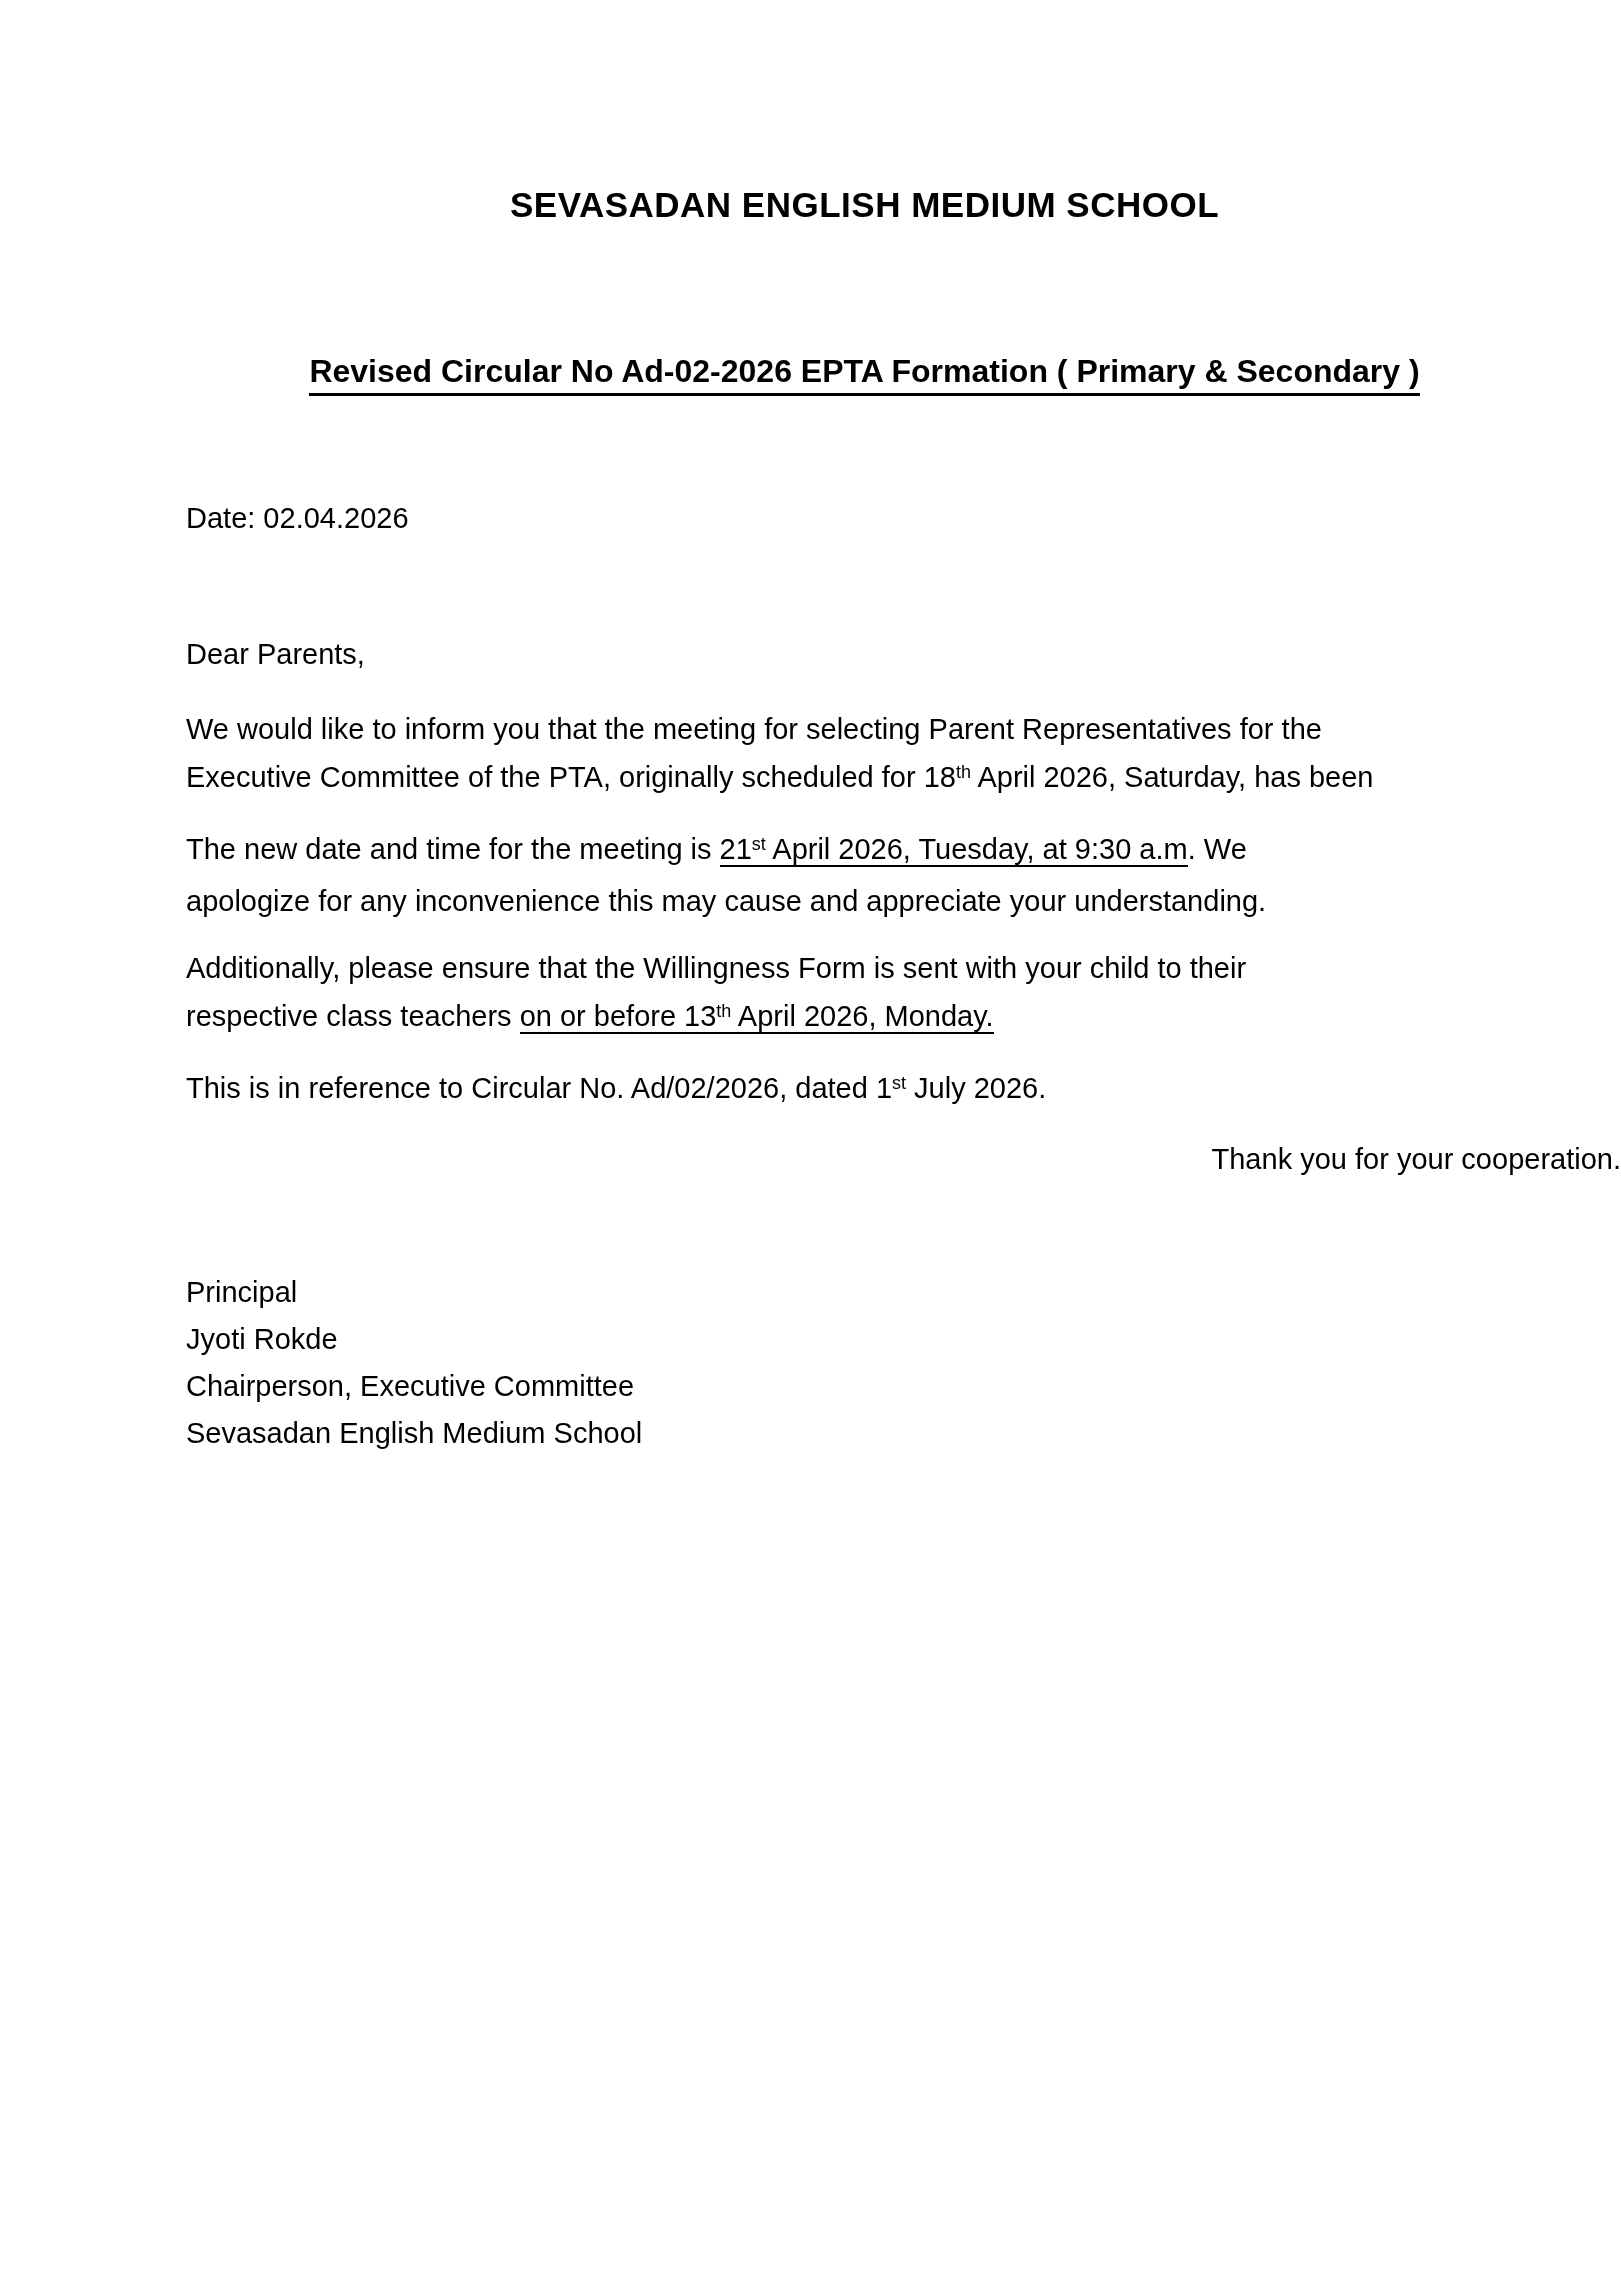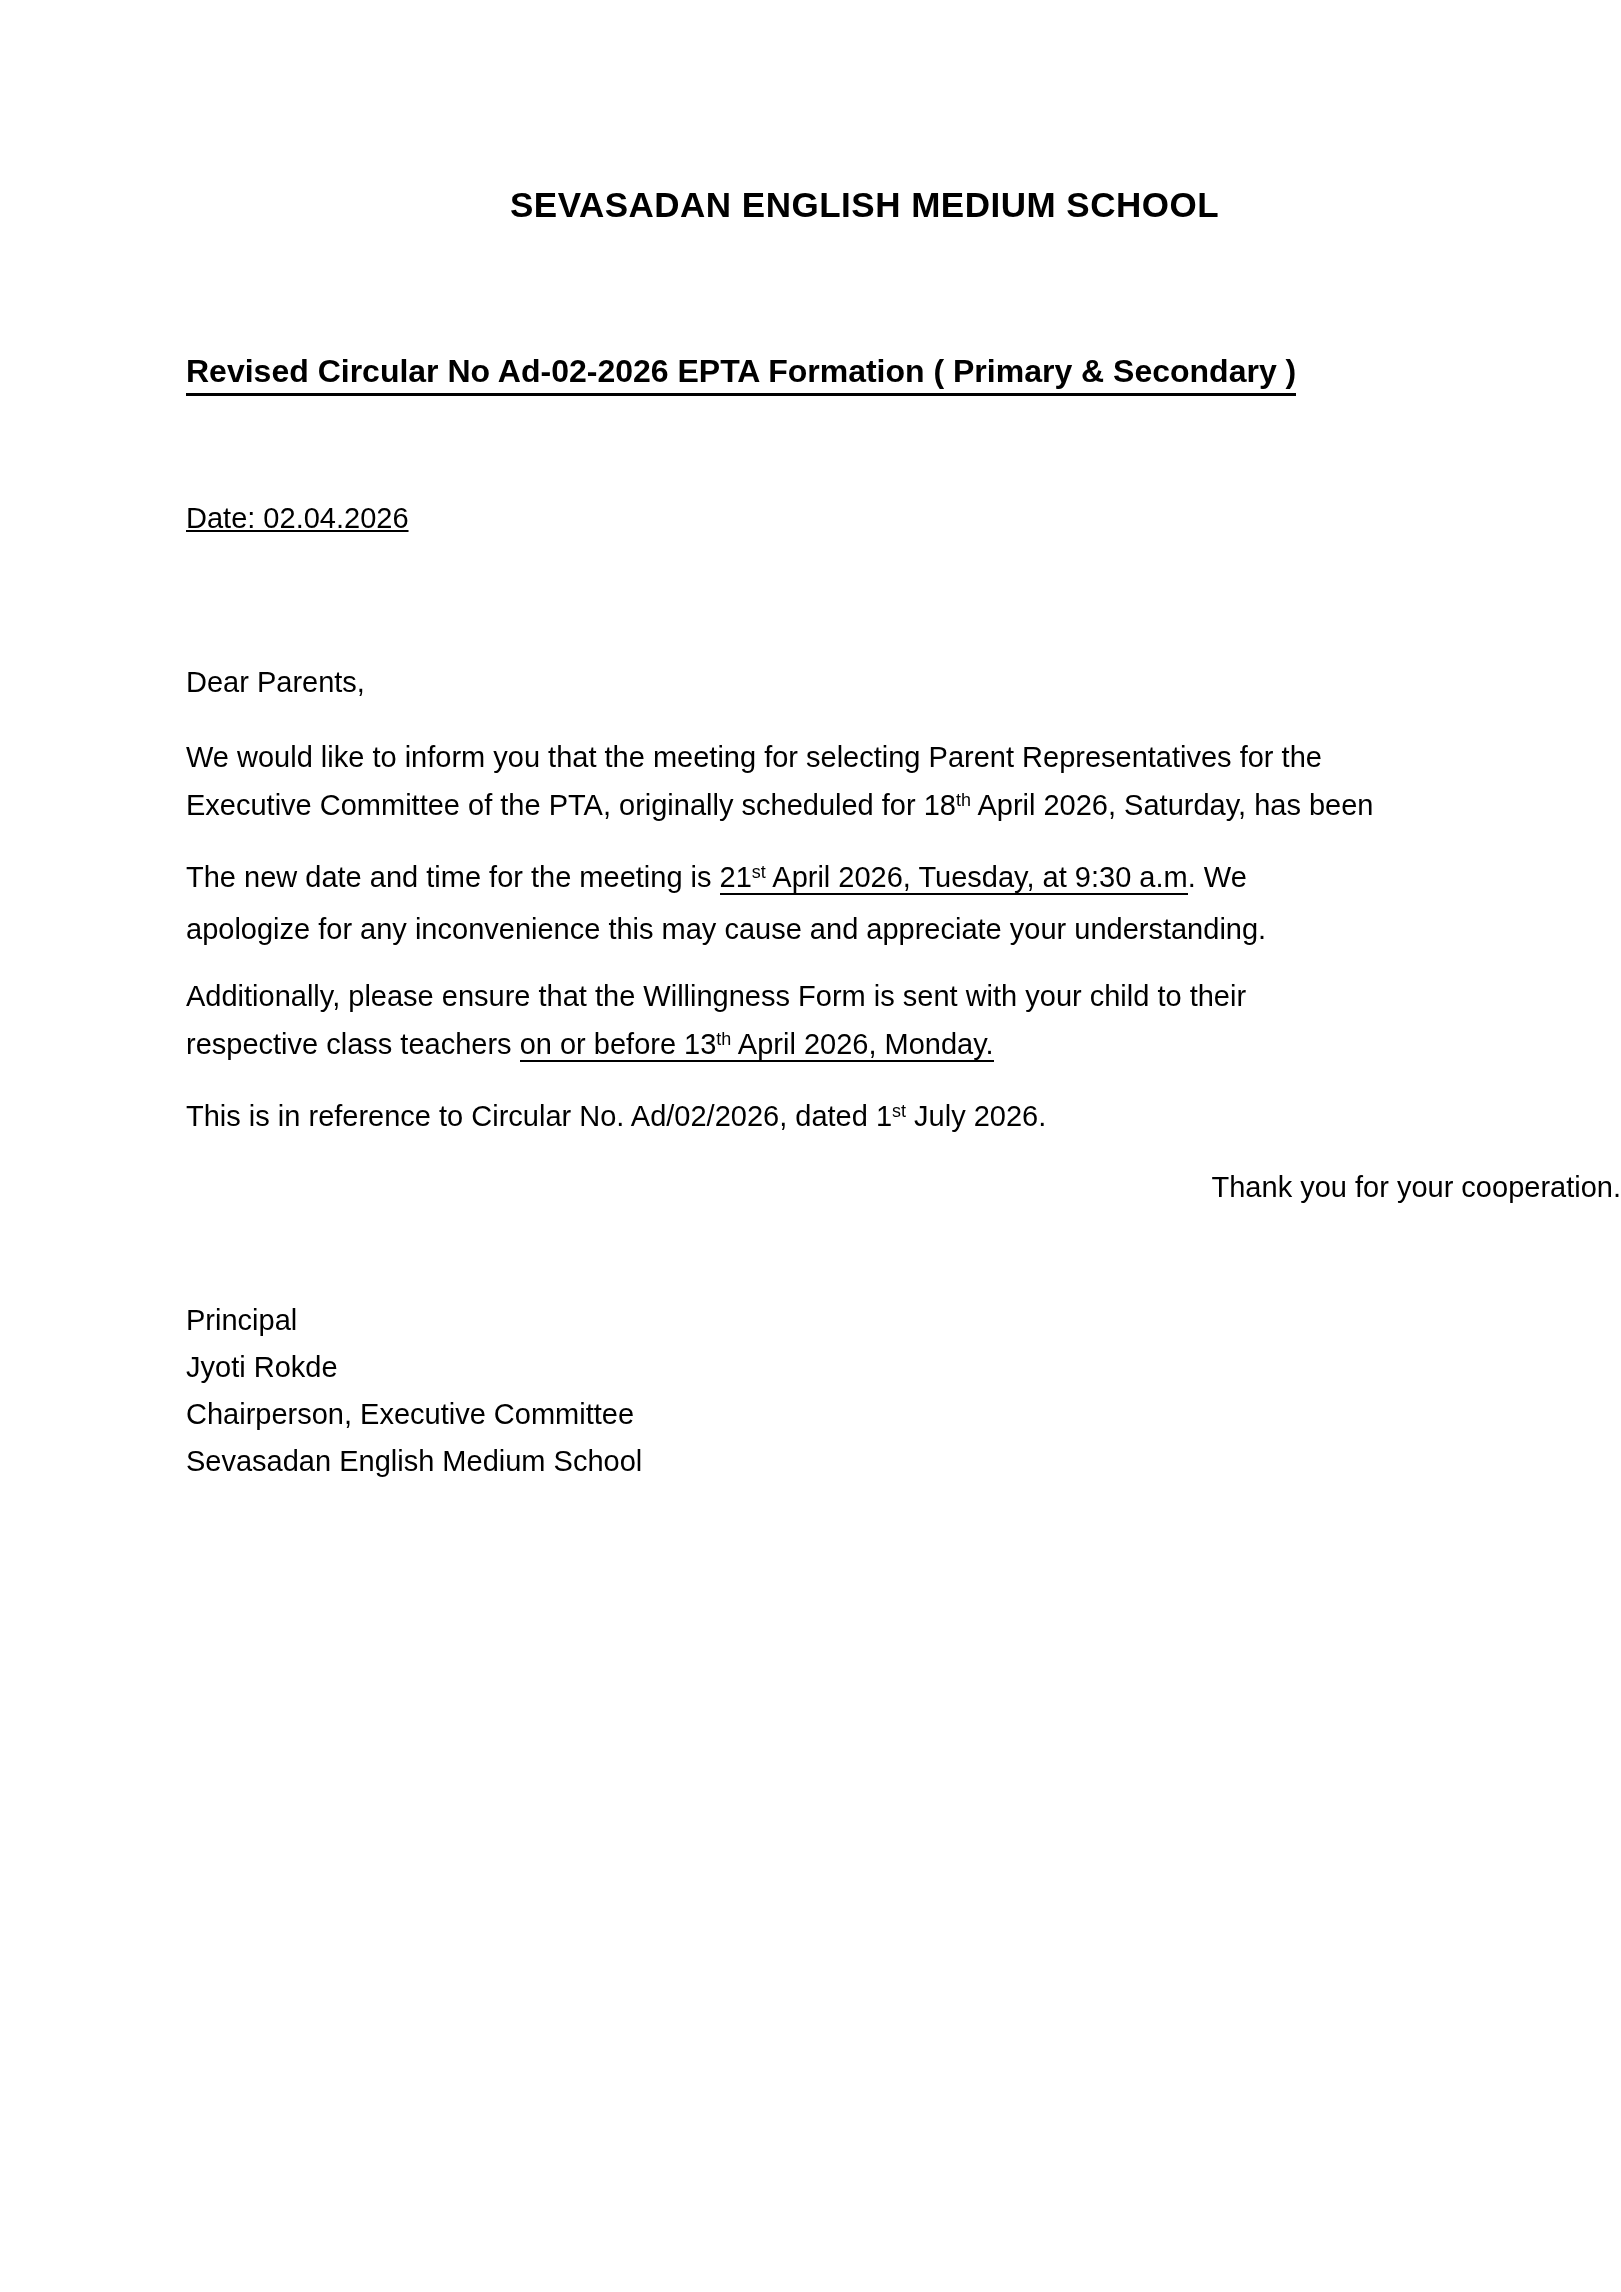--- a/index.html
+++ b/index.html
@@ -17,33 +17,33 @@
 
   .title {
     font-size: 35px;
     font-weight: 700;
     line-height: 48px;
     text-align: center;
     margin-bottom: 118px;
     letter-spacing: 0.5px;
   }
   .heading {
-    text-align: left;
+    text-align: center;
     margin-bottom: 98px;
     white-space: nowrap;
   }
   .heading .u-heading {
     font-size: 32px;
     font-weight: 700;
     border-bottom: 3.9px solid #000000;
     padding-bottom: 3.9px;
   }
 
   .para { margin-right: -78px; }
-  .date-line { margin-bottom: 116px; text-decoration: underline; }
+  .date-line { margin-bottom: 88px; }
   .salutation { margin-bottom: 27px; }
   .body-para { margin-bottom: 19.6px; }
   .thanks-para { margin-bottom: 0; text-align: right; }
 
   .b { font-weight: 400; }
   .u { border-bottom: 2.9px solid #000000; }
   .sup { font-size: 0.62em; position: relative; top: -0.5em; }
 
   .signature {
     margin-top: 86px;

